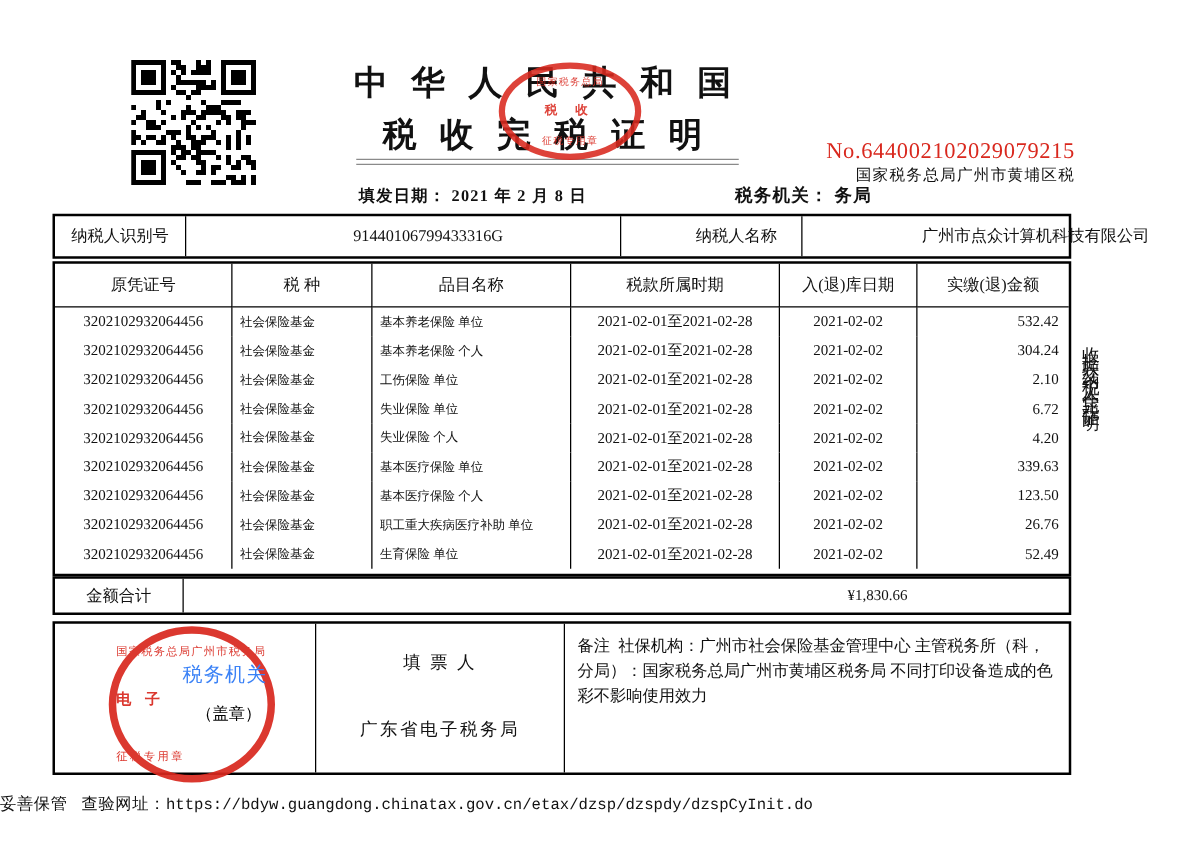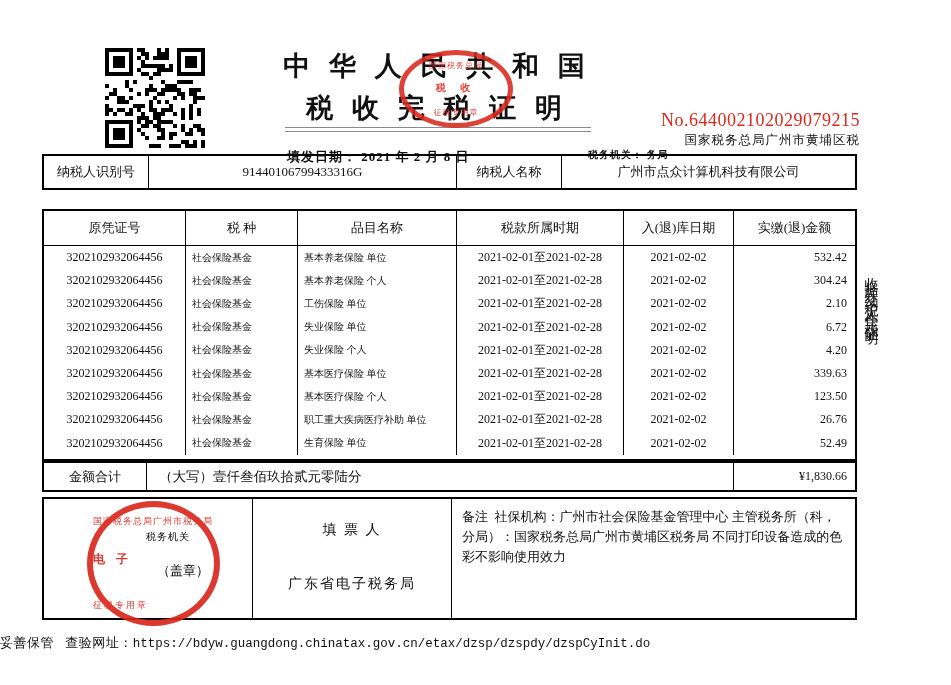--- a/index.html
+++ b/index.html
@@ -8,54 +8,54 @@
   .page{position:relative;width:951px;height:685px;background:#fff;overflow:hidden;}
   .abs{position:absolute;}
 
   
   .title{left:277px;width:320px;text-align:center;font-weight:bold;font-size:27px;letter-spacing:6px;white-space:nowrap;overflow:hidden;}
   .t1{top:48px;} .t2{top:90px;}
   .title-rule{left:285px;top:127px;width:306px;height:3px;border-top:1px solid #8a8a8a;border-bottom:1px solid #8a8a8a;}
   .docno{top:110px;right:91px;font-size:18px;color:var(--red);letter-spacing:.5px;}
   .auth1{top:132px;right:91px;font-size:12.5px;letter-spacing:1px;}
   .dateline{top:148px;left:287px;font-size:13px;font-weight:bold;letter-spacing:1px;}
-  .authline{top:148px;left:588px;font-size:10px;font-weight:bold;letter-spacing:1px;}
+  .authline{top:148px;left:588px;font-size:14px;font-weight:bold;letter-spacing:1px;}
 
   
   .tseal{left:399px;top:50px;width:104px;height:68px;border:5px solid var(--red);border-radius:50%;opacity:.88;}
   .tseal div{position:absolute;width:100%;text-align:center;color:var(--red);white-space:nowrap;}
   .tseal .s-top{top:5px;font-size:8px;letter-spacing:1px;}
   .tseal .s-mid{top:26px;font-size:10px;font-weight:bold;letter-spacing:6px;}
   .tseal .s-bot{bottom:5px;font-size:8px;letter-spacing:1px;}
 
   
   .box{position:absolute;left:42px;width:815px;border:2px solid #000;box-sizing:border-box;background:transparent;display:grid;}
   .c{box-sizing:border-box;border-right:1px solid #000;display:flex;align-items:center;justify-content:center;font-size:13px;white-space:nowrap;overflow:hidden;}
   .c.last{border-right:none;}
   .c.hb{border-bottom:1px solid #000;}
   .al{justify-content:flex-start;padding-left:6px;}
   .ar{justify-content:flex-end;padding-right:8px;}
   .sm{font-size:10px;}
   .f12{font-size:12px;}
 
-  .tbl-info{top:154px;height:36px;grid-template-columns:105px 308px 105px 293px;}
+  .tbl-info{top:171px;height:36px;grid-template-columns:105px 308px 105px 293px;gap:40px;}
   .tbl-main{top:209px;height:252px;grid-template-columns:142px 112px 159px 167px 110px 121px;grid-template-rows:35px;grid-auto-rows:23.2px;}
   .tbl-total{top:461px;height:31px;grid-template-columns:103px 587px 121px;}
   .tbl-foot{top:497px;height:123px;grid-template-columns:209px 199px 403px;}
 
   .preparer{flex-direction:column;justify-content:flex-start;gap:36px;padding-top:22px;font-size:14px;letter-spacing:2px;}
   .remark{align-items:flex-start;justify-content:flex-start;padding:8px 10px;font-size:13px;line-height:20px;white-space:normal;overflow:hidden;text-align:left;display:block;}
 
   
   .aseal{left:87px;top:501px;width:121px;height:113px;border:6px solid var(--red);border-radius:50%;opacity:.92;}
   .aseal div{position:absolute;width:100%;text-align:left;color:var(--red);white-space:nowrap;}
   .aseal .a-top{top:8px;font-size:9px;letter-spacing:1px;}
   .aseal .a-mid{top:44px;font-size:12px;font-weight:bold;letter-spacing:4px;}
   .aseal .a-bot{bottom:8px;font-size:9px;letter-spacing:2px;}
-  .seal-overlay1{left:146px;top:530px;font-size:10px;letter-spacing:1px;color:#000000;}
+  .seal-overlay1{left:146px;top:530px;font-size:16px;letter-spacing:1px;color:#3b82f6;}
   .seal-overlay2{left:157px;top:562px;font-size:13px;color:#000;}
 
   
   .strip{left:861px;top:266px;writing-mode:vertical-rl;text-orientation:upright;font-size:14px;letter-spacing:5px;line-height:20px;height:230px;}
   .strip .gap{padding-block-start:16px;}
 
   
   .note{top:634px;left:0;width:951px;text-align:left;font-size:13px;letter-spacing:.5px;}
   .note .url{font-family:"Liberation Mono",monospace;font-size:12.5px;letter-spacing:0;}
 
@@ -382,21 +382,20 @@
       <div style="display: contents;"><div class="c f12">3202102932064456</div><div class="c al sm">社会保险基金</div><div class="c al sm">失业保险 单位</div><div class="c f12">2021-02-01至2021-02-28</div><div class="c f12">2021-02-02</div><div class="c ar f12 last">6.72</div></div>
       <div style="display: contents;"><div class="c f12">3202102932064456</div><div class="c al sm">社会保险基金</div><div class="c al sm">失业保险 个人</div><div class="c f12">2021-02-01至2021-02-28</div><div class="c f12">2021-02-02</div><div class="c ar f12 last">4.20</div></div>
       <div style="display: contents;"><div class="c f12">3202102932064456</div><div class="c al sm">社会保险基金</div><div class="c al sm">基本医疗保险 单位</div><div class="c f12">2021-02-01至2021-02-28</div><div class="c f12">2021-02-02</div><div class="c ar f12 last">339.63</div></div>
       <div style="display: contents;"><div class="c f12">3202102932064456</div><div class="c al sm">社会保险基金</div><div class="c al sm">基本医疗保险 个人</div><div class="c f12">2021-02-01至2021-02-28</div><div class="c f12">2021-02-02</div><div class="c ar f12 last">123.50</div></div>
       <div style="display: contents;"><div class="c f12">3202102932064456</div><div class="c al sm">社会保险基金</div><div class="c al sm">职工重大疾病医疗补助 单位</div><div class="c f12">2021-02-01至2021-02-28</div><div class="c f12">2021-02-02</div><div class="c ar f12 last">26.76</div></div>
       <div style="display: contents;"><div class="c f12">3202102932064456</div><div class="c al sm">社会保险基金</div><div class="c al sm">生育保险 单位</div><div class="c f12">2021-02-01至2021-02-28</div><div class="c f12">2021-02-02</div><div class="c ar f12 last">52.49</div></div>
     </div>
 
   <div class="box tbl-total">
     <div class="c">金额合计</div>
-    <div class="c al" style="padding-left:12px;font-size:13.5px;">（大写）壹仟叁佰玖拾贰元零陆分</div>
     <div class="c ar last f12">¥1,830.66</div>
   </div>
 
   <div class="box tbl-foot">
     <div class="c"></div>
     <div class="c preparer">
       <span>填 票 人</span>
       <span>广东省电子税务局</span>
     </div>
     <div class="c remark last">

